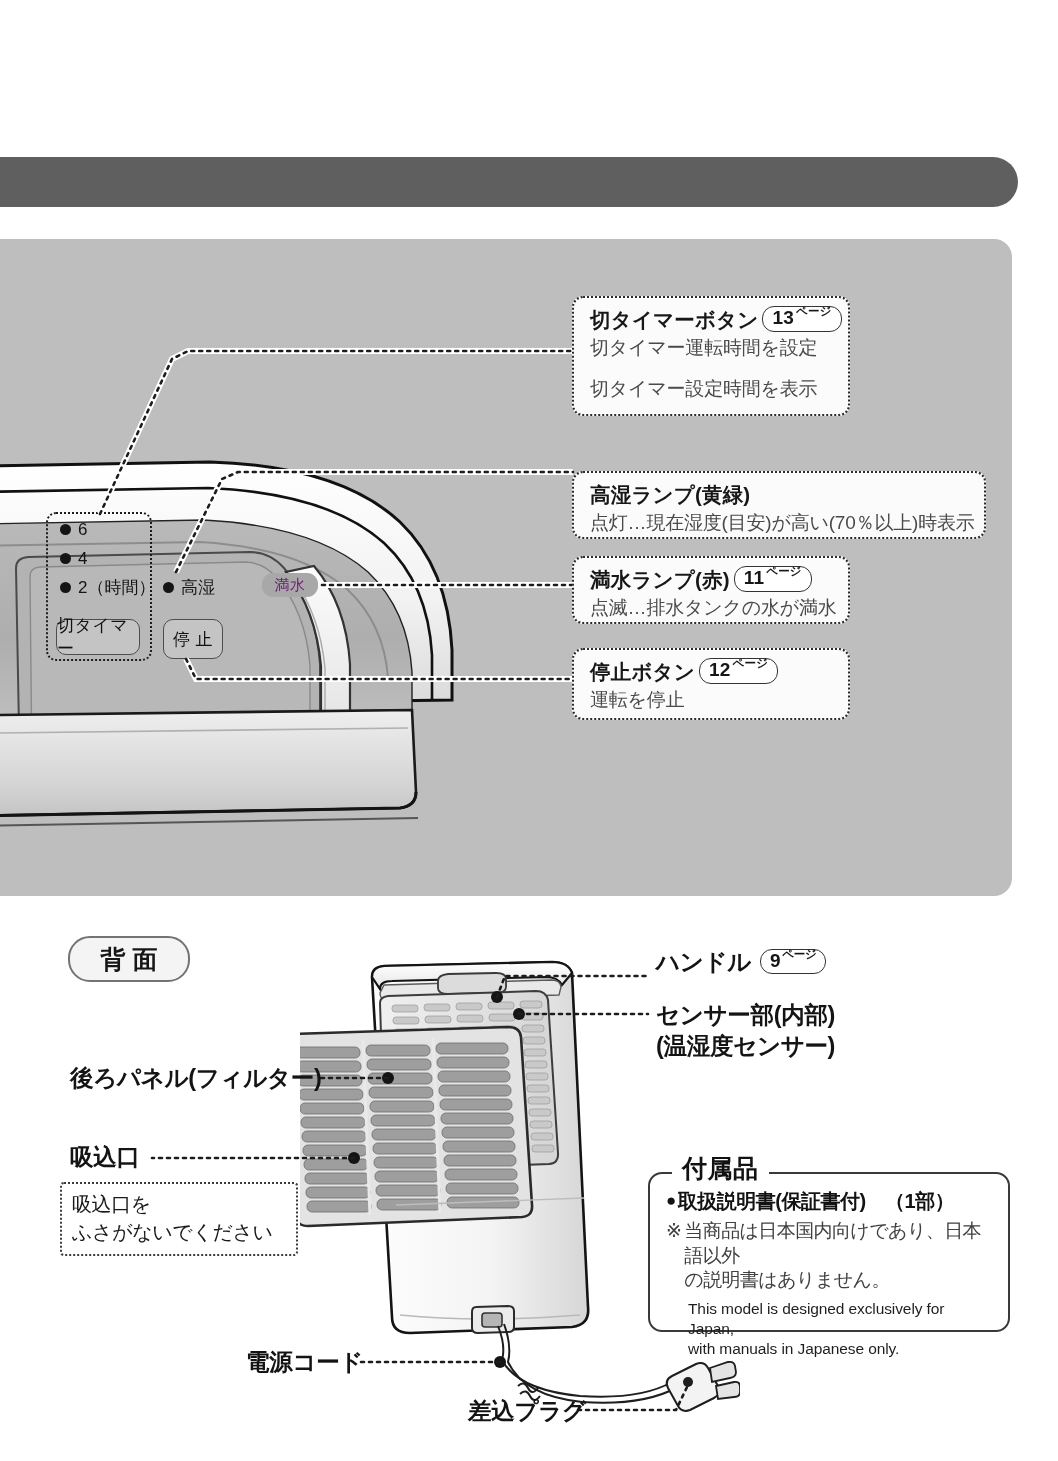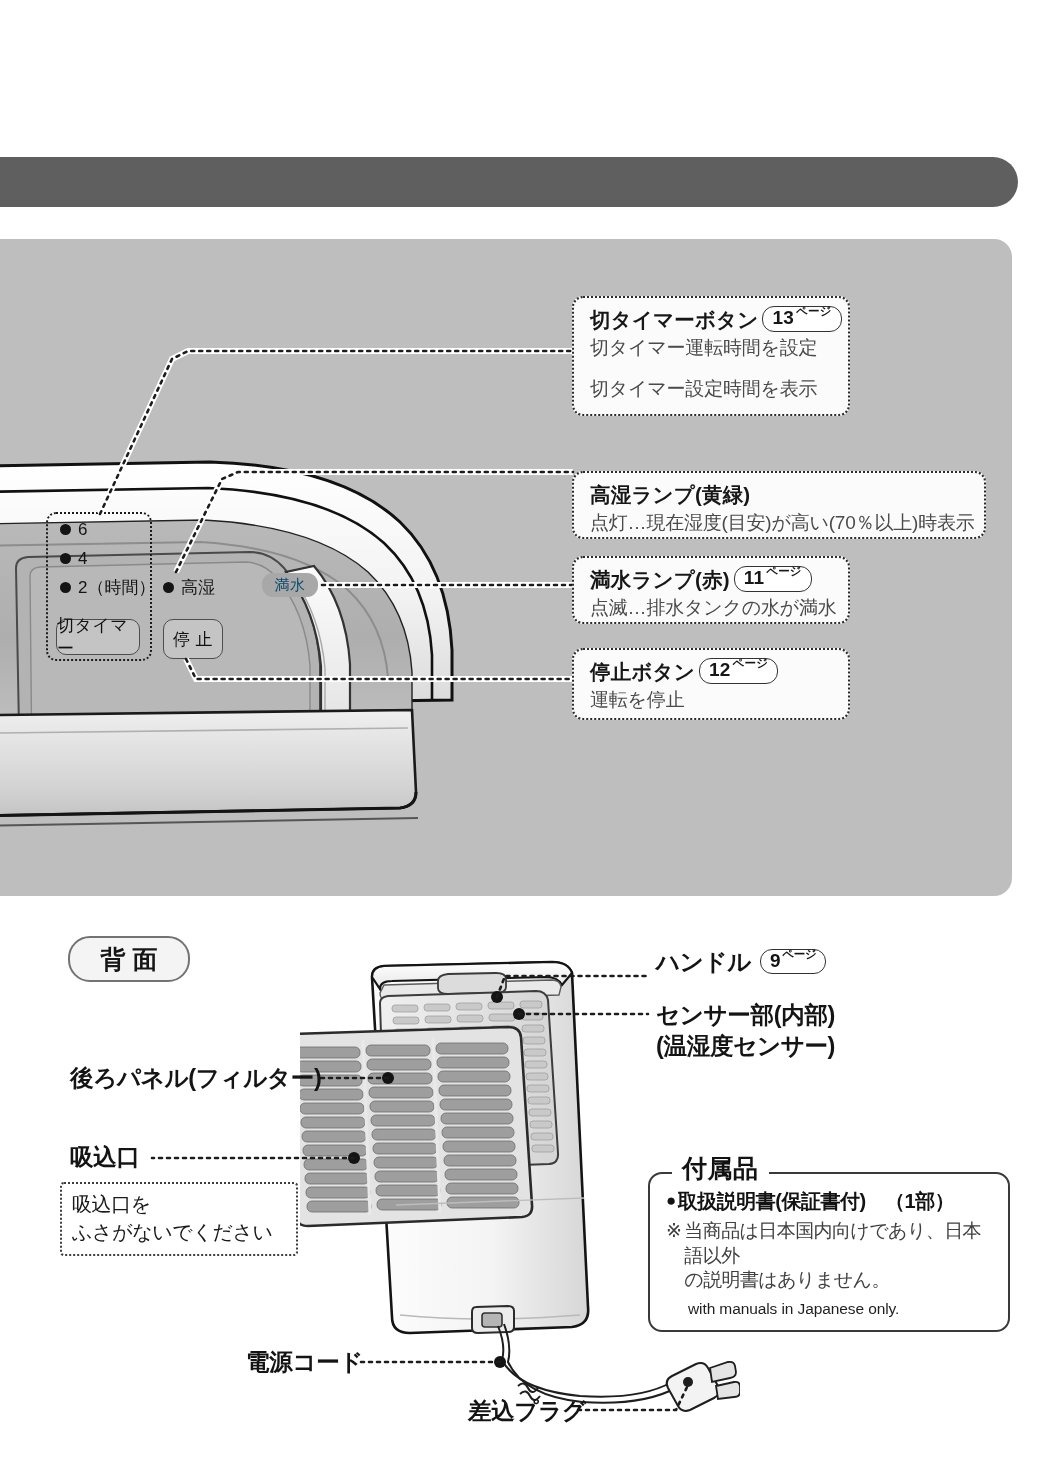--- a/index.html
+++ b/index.html
@@ -54,21 +54,21 @@
 
   
   .lamp-row{display:flex;align-items:center;gap:7px;font-size:17px;color:#141414;line-height:1;}
   .lamp-dot{width:11px;height:11px;border-radius:50%;background:#141414;flex:none;}
   .btn-rounded{
     border:1.6px solid #4d4d4d;border-radius:10px;background:rgba(255,255,255,.18);
     font-size:17px;color:#111;display:flex;align-items:center;justify-content:center;
     letter-spacing:.5px;
   }
   .mansui-pill{
-    background:#a8a8a8;border-radius:11px;color:#0c4a6e;font-size:15px;
+    background:#a8a8a8;border-radius:11px;color:#701a75;font-size:15px;
     display:flex;align-items:center;justify-content:center;letter-spacing:.5px;
   }
   #timer-group-box{
     border:2.5px dotted #1b1b1b;border-radius:10px;
   }
 
   
   #section-tag{
     left:68px;top:936px;width:118px;height:42px;
     border:2px solid #737373;border-radius:22px;background:#f4f4f4;
@@ -470,16 +470,17 @@
     <span>取扱説明書(保証書付)　（1部）</span>
   </div>
   <div class="acc-note">
     <span>※</span>
     <span class="acc-note-body">
       <span style="display:block">当商品は日本国内向けであり、日本語以外</span>
       <span style="display:block">の説明書はありません。</span>
     </span>
   </div>
   <div class="acc-en">
+    <div>This model is designed exclusively for Japan,</div>
     <div>with manuals in Japanese only.</div>
   </div>
 </div>
 <div class="abs" id="acc-legend">付属品</div>
 
 </body></html>

